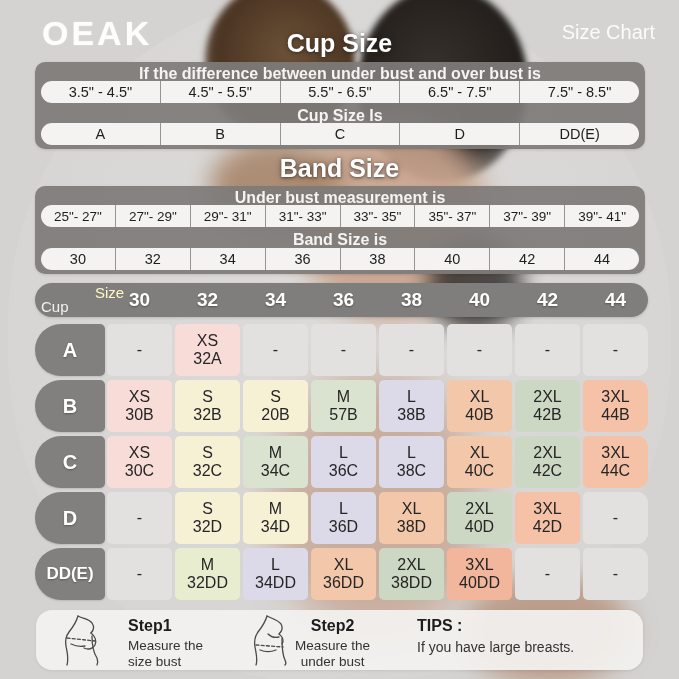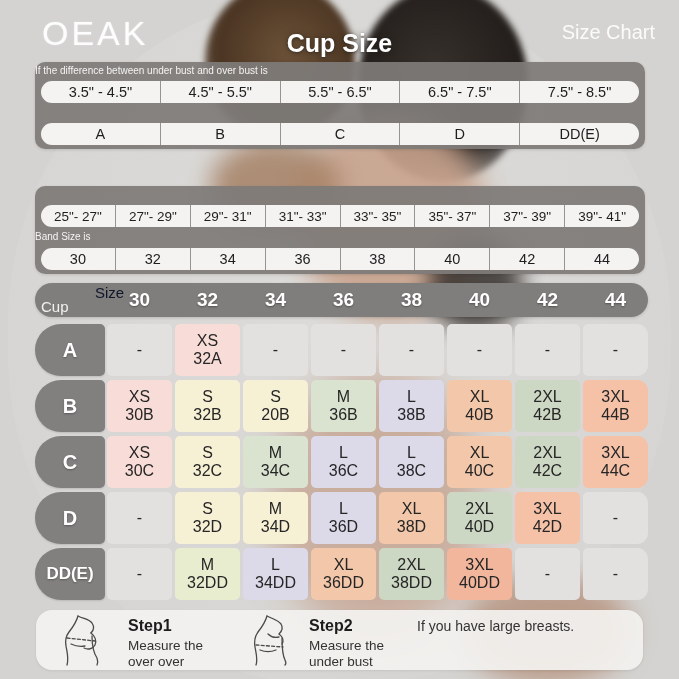--- a/index.html
+++ b/index.html
@@ -19,44 +19,44 @@
   .hair-right{left:358px;top:-14px;width:170px;height:196px;background:radial-gradient(circle at 45% 40%, #35302b 0%, #221d1a 60%, rgba(34,29,26,0) 100%);filter:blur(3px);}
   .skin-mid{left:296px;top:112px;width:190px;height:210px;background:#c8a38d;filter:blur(14px);opacity:.9;}
   .shoulder-left{left:210px;top:140px;width:130px;height:90px;background:#a58064;filter:blur(12px);opacity:.85;}
   .dark-top{left:428px;top:238px;width:95px;height:95px;background:#2c2724;filter:blur(11px);opacity:.8;}
   .legs-mid{left:272px;top:370px;width:210px;height:270px;background:#c4a08c;filter:blur(20px);opacity:.75;}
   .legs-bottom{left:462px;top:575px;width:170px;height:110px;background:#b5907b;filter:blur(13px);opacity:.8;}
 
   .z{position:absolute;z-index:2;}
 
   
-  .logo{left:42px;top:14px;font-size:34px;letter-spacing:3px;color:#fdfdfd;font-weight:400;
+  .logo{left:42px;top:14px;font-size:34px;letter-spacing:3px;color:#fdfdfd;font-weight:700;
     text-shadow:0 0 2px rgba(255,255,255,.4);}
   .size-chart{right:24px;top:21px;font-size:20px;color:#fbfbfa;font-weight:500;}
   .big-title{left:0;width:679px;text-align:center;font-size:25px;font-weight:bold;color:#ffffff;
     text-shadow:0 1px 3px rgba(40,35,30,.65), 0 0 6px rgba(40,35,30,.35);}
   .cup-title{top:29px;}
   .band-title{top:154px;}
 
   
   .gray-box{background:rgba(126,123,120,.93);border-radius:10px;box-shadow:0 1px 3px rgba(0,0,0,.12);}
   .cup-box{left:35px;top:62px;width:610px;height:87px;}
   .band-box{left:35px;top:186px;width:610px;height:88px;}
-  .bartext{position:absolute;left:0;width:100%;text-align:left;color:#f5f4f2;font-size:10px;font-weight:400;}
+  .bartext{position:absolute;left:0;width:100%;text-align:center;color:#f5f4f2;font-size:16px;font-weight:700;}
   .pill{position:absolute;left:6px;width:598px;height:22px;background:#f4f3f1;border-radius:12px;display:flex;overflow:hidden;}
   .pill > span{flex:1;display:flex;align-items:center;justify-content:center;font-size:14.5px;color:#1e1e1e;font-weight:500;white-space:nowrap;}
   .pill > span + span{border-left:1.5px solid #96948f;}
   .pill.small-font > span{font-size:13.5px;}
   .bt1{top:3px;}  .p1{top:19px;}  .bt2{top:45px;}  .p2{top:61px;}
   .band-box .p2{top:62px;}
 
   
   .matrix-header{left:35px;top:283px;width:613px;height:34px;background:#807e7c;border-radius:17px;
     box-shadow:0 1px 3px rgba(0,0,0,.15);}
-  .corner-size{position:absolute;left:60px;top:1px;color:#0f172a;font-size:15px;}
+  .corner-size{position:absolute;left:60px;top:1px;color:#fef9c3;font-size:15px;}
   .corner-cup{position:absolute;left:6px;bottom:2px;color:#f2f1ef;font-size:15px;}
   .mh-num{position:absolute;top:0;width:65px;height:34px;line-height:34px;text-align:center;
     color:#ffffff;font-size:19px;font-weight:bold;text-shadow:0 1px 2px rgba(0,0,0,.35);}
 
   
   .mrow{position:absolute;left:0;width:679px;height:52px;}
   .r0{top:324px}.r1{top:380px}.r2{top:436px}.r3{top:492px}.r4{top:548px}
   .rowlab{position:absolute;left:35px;width:70px;height:52px;background:#82807e;
     border-radius:26px 5px 5px 26px;display:flex;align-items:center;justify-content:center;
     color:#fff;font-size:20px;font-weight:bold;text-shadow:0 1px 2px rgba(0,0,0,.3);
@@ -67,21 +67,21 @@
     font-size:16px;line-height:18px;color:#262626;font-weight:500;}
   .col0{left:107px}.col1{left:175px}.col2{left:243px}.col3{left:311px}
   .col4{left:379px}.col5{left:447px}.col6{left:515px}.col7{left:583px;border-radius:5px 11px 11px 5px;}
 
   
   .footer{left:36px;top:610px;width:607px;height:60px;background:rgba(243,242,240,.92);
     border-radius:16px;box-shadow:0 1px 3px rgba(0,0,0,.08);}
   .step-icon{position:absolute;top:4px;}
   .icon1{left:22px;} .icon2{left:210px;}
   .step-block{position:absolute;top:7px;color:#1c1c1c;}
-  .sb1{left:92px;} .sb2{left:273px;} .tips{left:381px;}
+  .sb1{left:92px;} .sb2{left:259px;text-align:center;} .tips{left:381px;}
   .step-title{font-size:16px;font-weight:bold;margin:0 0 3px 0;}
   .step-line{font-size:13.5px;line-height:15.5px;color:#333;}
   .tips .step-line{font-size:14px;line-height:18px;}
 </style>
 </head>
 <body>
 
 <div class="stage">
 
   <div class="bg-oval"></div>
@@ -99,31 +99,34 @@
 
   <div class="z gray-box cup-box">
     <div class="bartext bt1">If the difference between under bust and over bust is</div>
     <div class="pill p1">
       <span>3.5" - 4.5"</span>
       <span>4.5" - 5.5"</span>
       <span>5.5" - 6.5"</span>
       <span>6.5" - 7.5"</span>
       <span>7.5" - 8.5"</span>
     </div>
+    <div class="bartext bt2">Cup Size Is</div>
     <div class="pill p2">
       <span>A</span>
       <span>B</span>
       <span>C</span>
       <span>D</span>
       <span>DD(E)</span>
     </div>
   </div>
 
+  <div class="z big-title band-title">Band Size</div>
 
   <div class="z gray-box band-box">
+    <div class="bartext bt1">Under bust measurement is</div>
     <div class="pill p1 small-font">
       <span>25"- 27"</span>
       <span>27"- 29"</span>
       <span>29"- 31"</span>
       <span>31"- 33"</span>
       <span>33"- 35"</span>
       <span>35"- 37"</span>
       <span>37"- 39"</span>
       <span>39"- 41"</span>
     </div>
@@ -198,21 +201,21 @@
     <div class="cell col1" style="background-color: rgb(246, 240, 213);">
         <div>S</div>
         <div>32B</div>
       </div>
     <div class="cell col2" style="background-color: rgb(246, 240, 213);">
         <div>S</div>
         <div>20B</div>
       </div>
     <div class="cell col3" style="background-color: rgb(218, 227, 207);">
         <div>M</div>
-        <div>36B</div>
+        <div>57B</div>
       </div>
     <div class="cell col4" style="background-color: rgb(220, 217, 233);">
         <div>L</div>
         <div>38B</div>
       </div>
     <div class="cell col5" style="background-color: rgb(243, 199, 170);">
         <div>XL</div>
         <div>40B</div>
       </div>
     <div class="cell col6" style="background-color: rgb(205, 216, 196);">
@@ -340,35 +343,36 @@
         <path d="M20 2 C26 5 31 5 34 9 C36 12 36 16 33 19"></path>
         <path d="M33 19 C37 22 39 27 37 31 C35 35 30 36 26 34"></path>
         <path d="M34 22 C34 30 35 38 39 44 C40 47 40 49 39 51"></path>
         <path d="M9 24 L37 27" stroke-dasharray="3 2.2"></path>
         <path d="M13 30 C17 32 22 33 27 32"></path>
       </g>
     </svg>
     <div class="step-block sb1">
       <div class="step-title">Step1</div>
       <div class="step-line">Measure the</div>
-      <div class="step-line">over over</div>
+      <div class="step-line">size bust</div>
     </div>
     <svg class="step-icon icon2" width="48" height="52" viewBox="0 0 48 52">
       <g fill="none" stroke="#4a4a4a" stroke-width="1.3" stroke-linecap="round">
         <path d="M21 2 C19 9 16 13 12 18 C9 22 8 27 9 33 C10 39 12 45 10 51"></path>
         <path d="M21 2 C27 5 32 6 35 10 C37 13 36 17 33 20 C37 23 38 27 36 30"></path>
         <path d="M36 24 C36 32 36 40 39 46 C40 48 40 50 39 51"></path>
         <path d="M10 31 L37 33" stroke-dasharray="3 2.2"></path>
         <path d="M14 36 C19 38 25 38 30 36"></path>
         <path d="M22 20 C25 23 29 24 33 23"></path>
       </g>
     </svg>
     <div class="step-block sb2">
       <div class="step-title">Step2</div>
       <div class="step-line">Measure the</div>
       <div class="step-line">under bust</div>
     </div>
     <div class="step-block tips">
+      <div class="step-title">TIPS :</div>
       <div class="step-line">If you have large breasts.</div>
     </div>
   </div>
 
 </div>
 
 </body></html>

